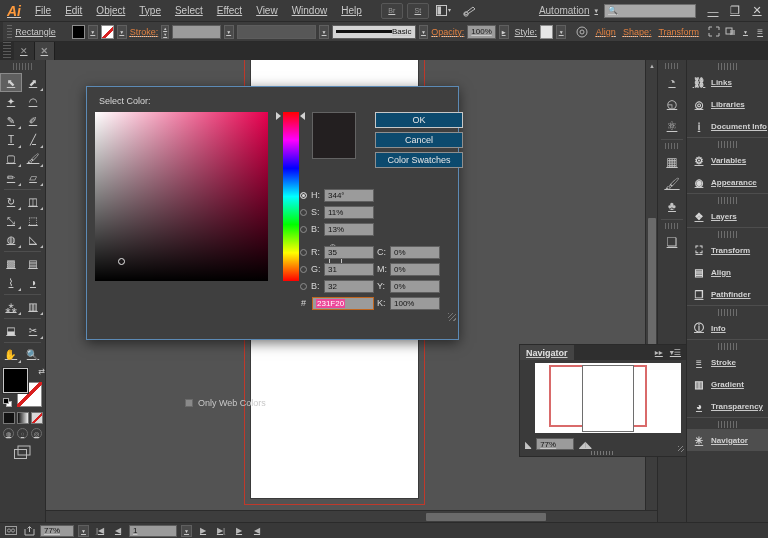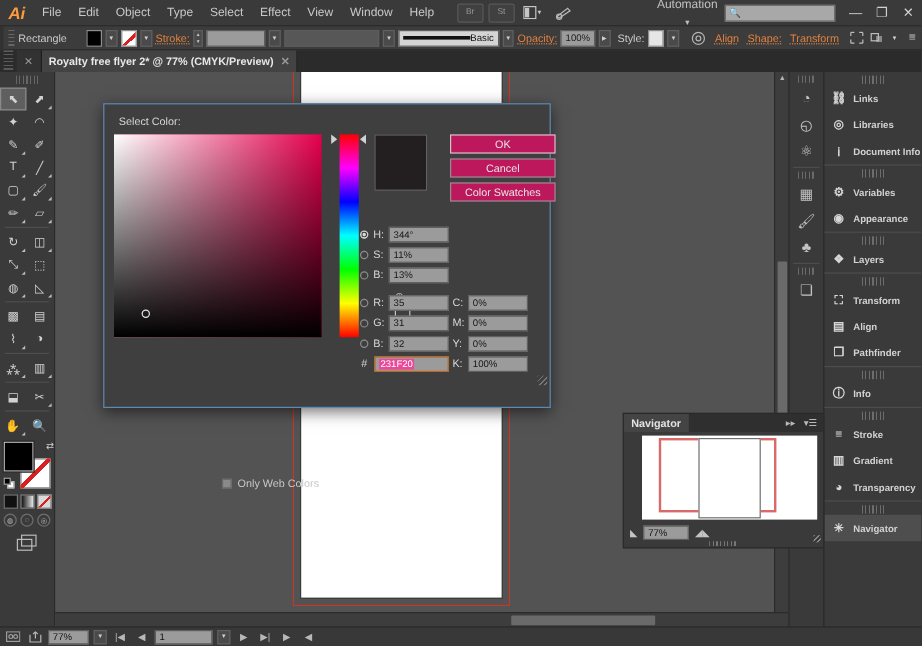--- a/index.html
+++ b/index.html
@@ -2,33 +2,33 @@
 <html><head>
 <meta charset="utf-8">
 <style>
   * { box-sizing: border-box; margin:0; padding:0; }
   html,body{ background:#323232; }
   body{
     width:768px; height:538px; position:relative; overflow:hidden;
     font-family:"Liberation Sans", sans-serif;
     font-size:9px; color:#c8c8c8; -webkit-font-smoothing:none;
   }
-  .abs{ position:absolute; }
+  .abs{ position:absolute;text-decoration:underline; }
 
   
   #menubar{ left:0; top:0; width:768px; height:22px; background:#3a3a3a;
             border-bottom:1px solid #2a2a2a; display:flex; align-items:center; }
   #ai-logo{ width:28px; height:22px; display:flex; align-items:center; justify-content:center;
             color:#ff9a3c; font-size:14px; font-weight:bold; font-style:italic; }
   .menu-item{ padding:0 7px; height:22px; line-height:22px; font-size:10px; color:#c9c9c9; cursor:default; }
   #menu-sep{ width:10px; }
   .mb-icon{ width:22px; height:16px; margin:0 2px; border:1px solid #585858; background:#404040;
             display:flex; align-items:center; justify-content:center; font-size:7px; color:#9a9a9a; border-radius:2px;}
   .mb-icon.plain{ border:none; background:transparent; font-size:11px; }
-  #automation{ margin-left:auto; font-size:10px; color:#c0c0c0; display:flex; align-items:center; gap:5px;flex-direction:column; }
+  #automation{ margin-left:auto; font-size:10px; color:#c0c0c0; display:flex; align-items:center; gap:5px; }
   #search-box{ width:92px; height:14px; background:#a8a8a8; border:1px solid #6d6d6d; margin:0 6px;
                display:flex; align-items:center; padding-left:3px; color:#444; font-size:8px; }
   .wbtn{ width:22px; height:22px; display:flex; align-items:center; justify-content:center;
          color:#d0d0d0; font-size:11px; }
 
   
   #controlbar{ left:3px; top:22px; width:768px; height:20px; background:#3c3c3c;
                border-bottom:1px solid #2a2a2a; display:flex; align-items:center; gap:3px; padding:0 4px; }
   #cb-grip{ width:6px; height:14px; background:
      repeating-linear-gradient(to bottom,#666 0 1px,transparent 1px 3px); }
@@ -120,21 +120,21 @@
               border-radius:50%; }
   #cp-hue{ position:absolute; left:196px; top:25px; width:16px; height:169px;
     background:linear-gradient(to bottom,#ff0000 0%,#ff00ff 16.6%,#0000ff 33.3%,#00ffff 50%,#00ff00 66.6%,#ffff00 83.3%,#ff0000 100%); }
   #cp-huearrL{ position:absolute; left:189px; top:25px; width:0;height:0;
      border-top:4px solid transparent;border-bottom:4px solid transparent;border-left:5px solid #d2d2d2; }
   #cp-huearrR{ position:absolute; left:213px; top:25px; width:0;height:0;
      border-top:4px solid transparent;border-bottom:4px solid transparent;border-right:5px solid #d2d2d2; }
   #cp-preview{ position:absolute; left:225px; top:25px; width:44px; height:47px; background:#231f20; border:1px solid #636363; }
   #cp-globe{ position:absolute; left:242px; top:155px; font-size:9px; color:#b0b0b0; }
   #cp-websw{ position:absolute; left:242px; top:166px; width:13px; height:13px; background:#3f3f3f; border:1px solid #c5c5c5; }
-  .cpbtn{ position:absolute; left:288px; width:88px; height:16px; background:#be185d;
+  .cpbtn{ position:absolute; left:288px; width:88px; height:16px; background:#0c4a6e;
           border:1px solid #8f8f8f; color:#e6e6e6; font-size:9px;
           display:flex; align-items:center; justify-content:center; }
   #btn-ok{ top:25px; border:1px solid #c8c8c8; }
   #btn-cancel{ top:45px; }
   #btn-swatches{ top:65px; }
   .cprow{ position:absolute; height:14px; display:flex; align-items:center; }
   .radio{ width:7px; height:7px; border:1px solid #8d8d8d; border-radius:50%; margin-right:4px; background:#3f3f3f; }
   .radio.on{ background:#d9d9d9; box-shadow: inset 0 0 0 1px #3f3f3f; border-color:#cfcfcf; }
   .cplab{ width:13px; font-size:9px; color:#d7d7d7; }
   .cpinput{ width:50px; height:13px; background:#9b9b9b; border:1px solid #606060; color:#151515;
@@ -294,21 +294,20 @@
   <div class="arrowbtn" style="border:none;background:transparent">▼</div>
   <div class="cb-icon" style="margin-left:auto">≡</div>
 </div>
 
 <div id="tabbar" class="abs">
   <div id="tb-grip"></div>
   <div class="tab inactive">
     <span class="x">✕</span>
   </div>
   <div class="tab active">
-    <span>Royalty free flyer 2* @ 77% (CMYK/Preview)</span>
     <span class="x">✕</span>
   </div>
 </div>
 
 <div id="toolbar" class="abs">
   <div id="tb-head"></div>
   <div id="tools-grid">
       <div class="trow">
         <div class="tool sel">⬉</div>
         <div class="tool corner">⬈</div>

